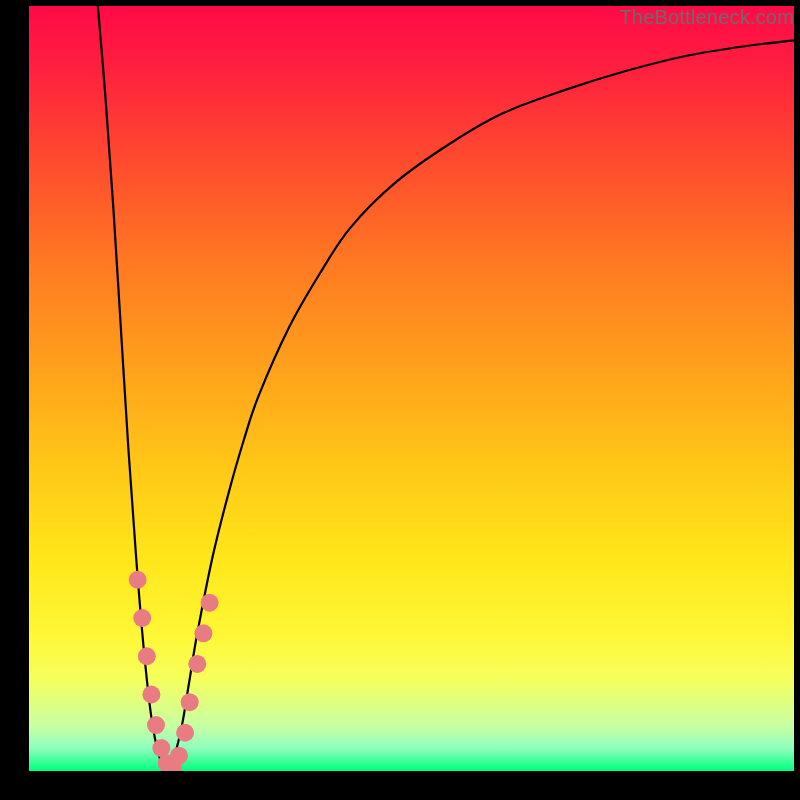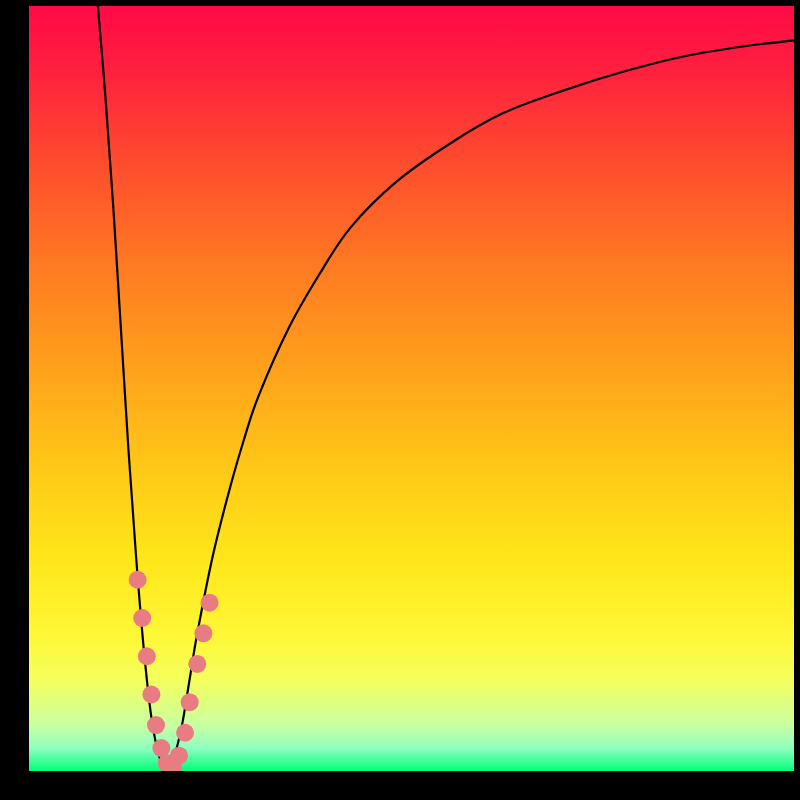--- a/index.html
+++ b/index.html
@@ -75,13 +75,14 @@
           <circle cx="143.82" cy="761.175" r="9" fill="#e97b82"></circle>
           <circle cx="149.94" cy="749.7" r="9" fill="#e97b82"></circle>
           <circle cx="156.06" cy="726.75" r="9" fill="#e97b82"></circle>
           <circle cx="160.65" cy="696.15" r="9" fill="#e97b82"></circle>
           <circle cx="168.3" cy="657.9" r="9" fill="#e97b82"></circle>
           <circle cx="174.42000000000002" cy="627.3" r="9" fill="#e97b82"></circle>
           <circle cx="180.54000000000002" cy="596.7" r="9" fill="#e97b82"></circle>
         </g>
     </svg>
   </div>
+  <div class="watermark">TheBottleneck.com</div>
 </div>
 
 </body></html>

